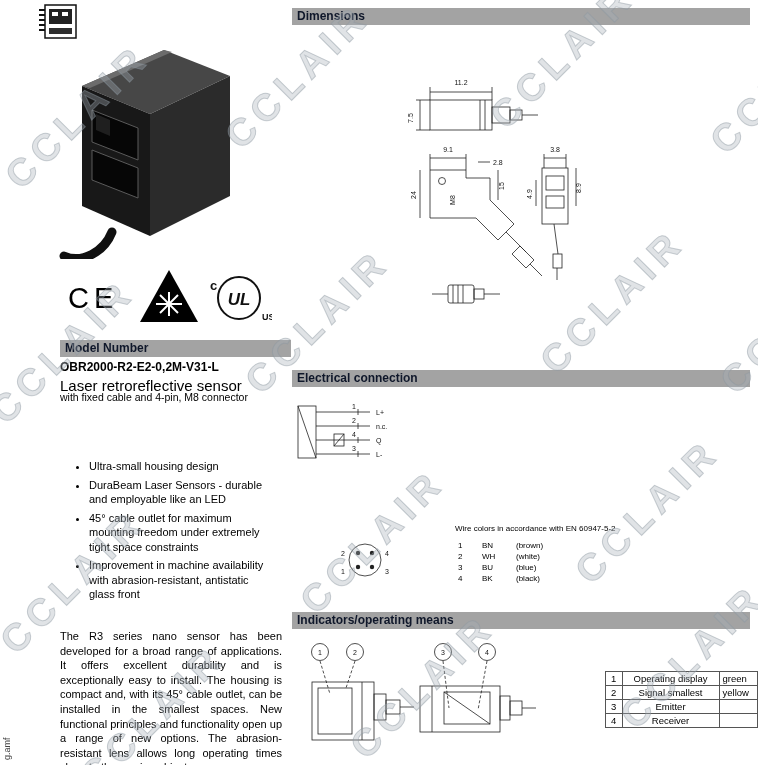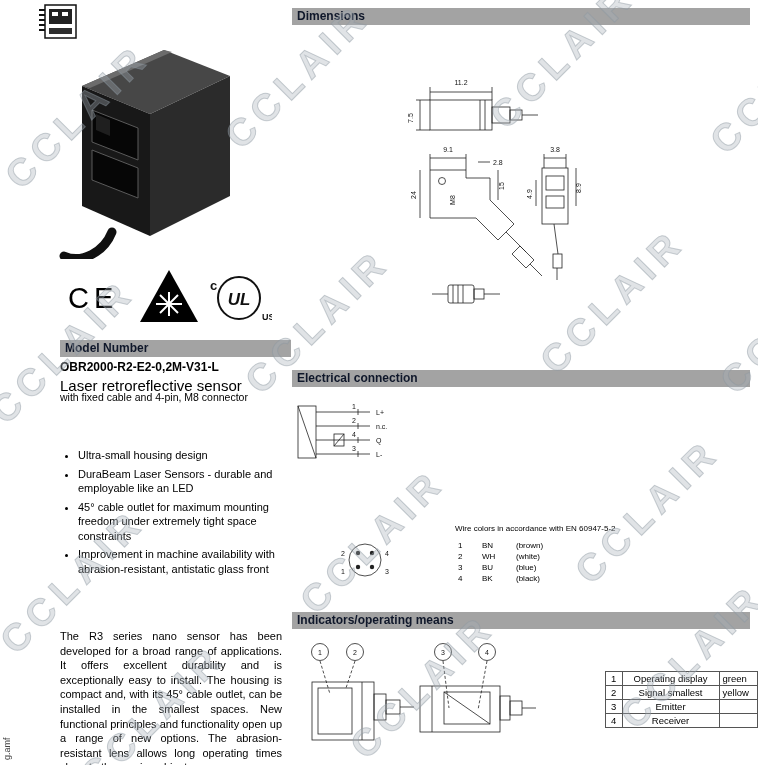--- a/index.html
+++ b/index.html
@@ -10,21 +10,21 @@
   .bar.l{left:60px;width:231px;}
   .bar.r{left:292px;width:458px;}
   .txt{position:absolute;}
   .wm{position:absolute;z-index:20;pointer-events:none;transform:rotate(-45deg);
       font-size:38px;letter-spacing:7px;font-weight:600;color:rgba(165,174,183,.35);
       -webkit-text-stroke:1px rgba(140,150,160,.45);}
   .draw line,.draw path,.draw rect,.draw circle,.draw polygon{stroke:#222;fill:none;stroke-width:.8;}
   .draw .fill{fill:#222;stroke:none;}
   .draw text{fill:#111;stroke:none;font-size:7px;font-family:"Liberation Sans",sans-serif;}
   .feat{position:absolute;left:60px;top:448px;width:224px;font-size:11px;line-height:14.5px;}
-  .feat ul{margin:0;padding-left:18px;}
+  .feat ul{margin:11px;padding-left:18px;}
   .feat li{margin-bottom:4px;}
   .para{position:absolute;left:60px;top:629px;width:222px;font-size:11px;line-height:14.6px;
         text-align:justify;}
   .pinrow{display:flex;height:11px;font-size:8px;line-height:11px;}
   .pinrow .c1{width:24px;}
   .pinrow .c2{width:34px;}
   table.ind{position:absolute;left:605px;top:671px;border-collapse:collapse;font-size:9.5px;}
   table.ind td{border:1px solid #555;height:13px;padding:0 3px;white-space:nowrap;}
   table.ind td.n{width:10px;text-align:center;}
   table.ind td.lab{width:92px;text-align:center;}

